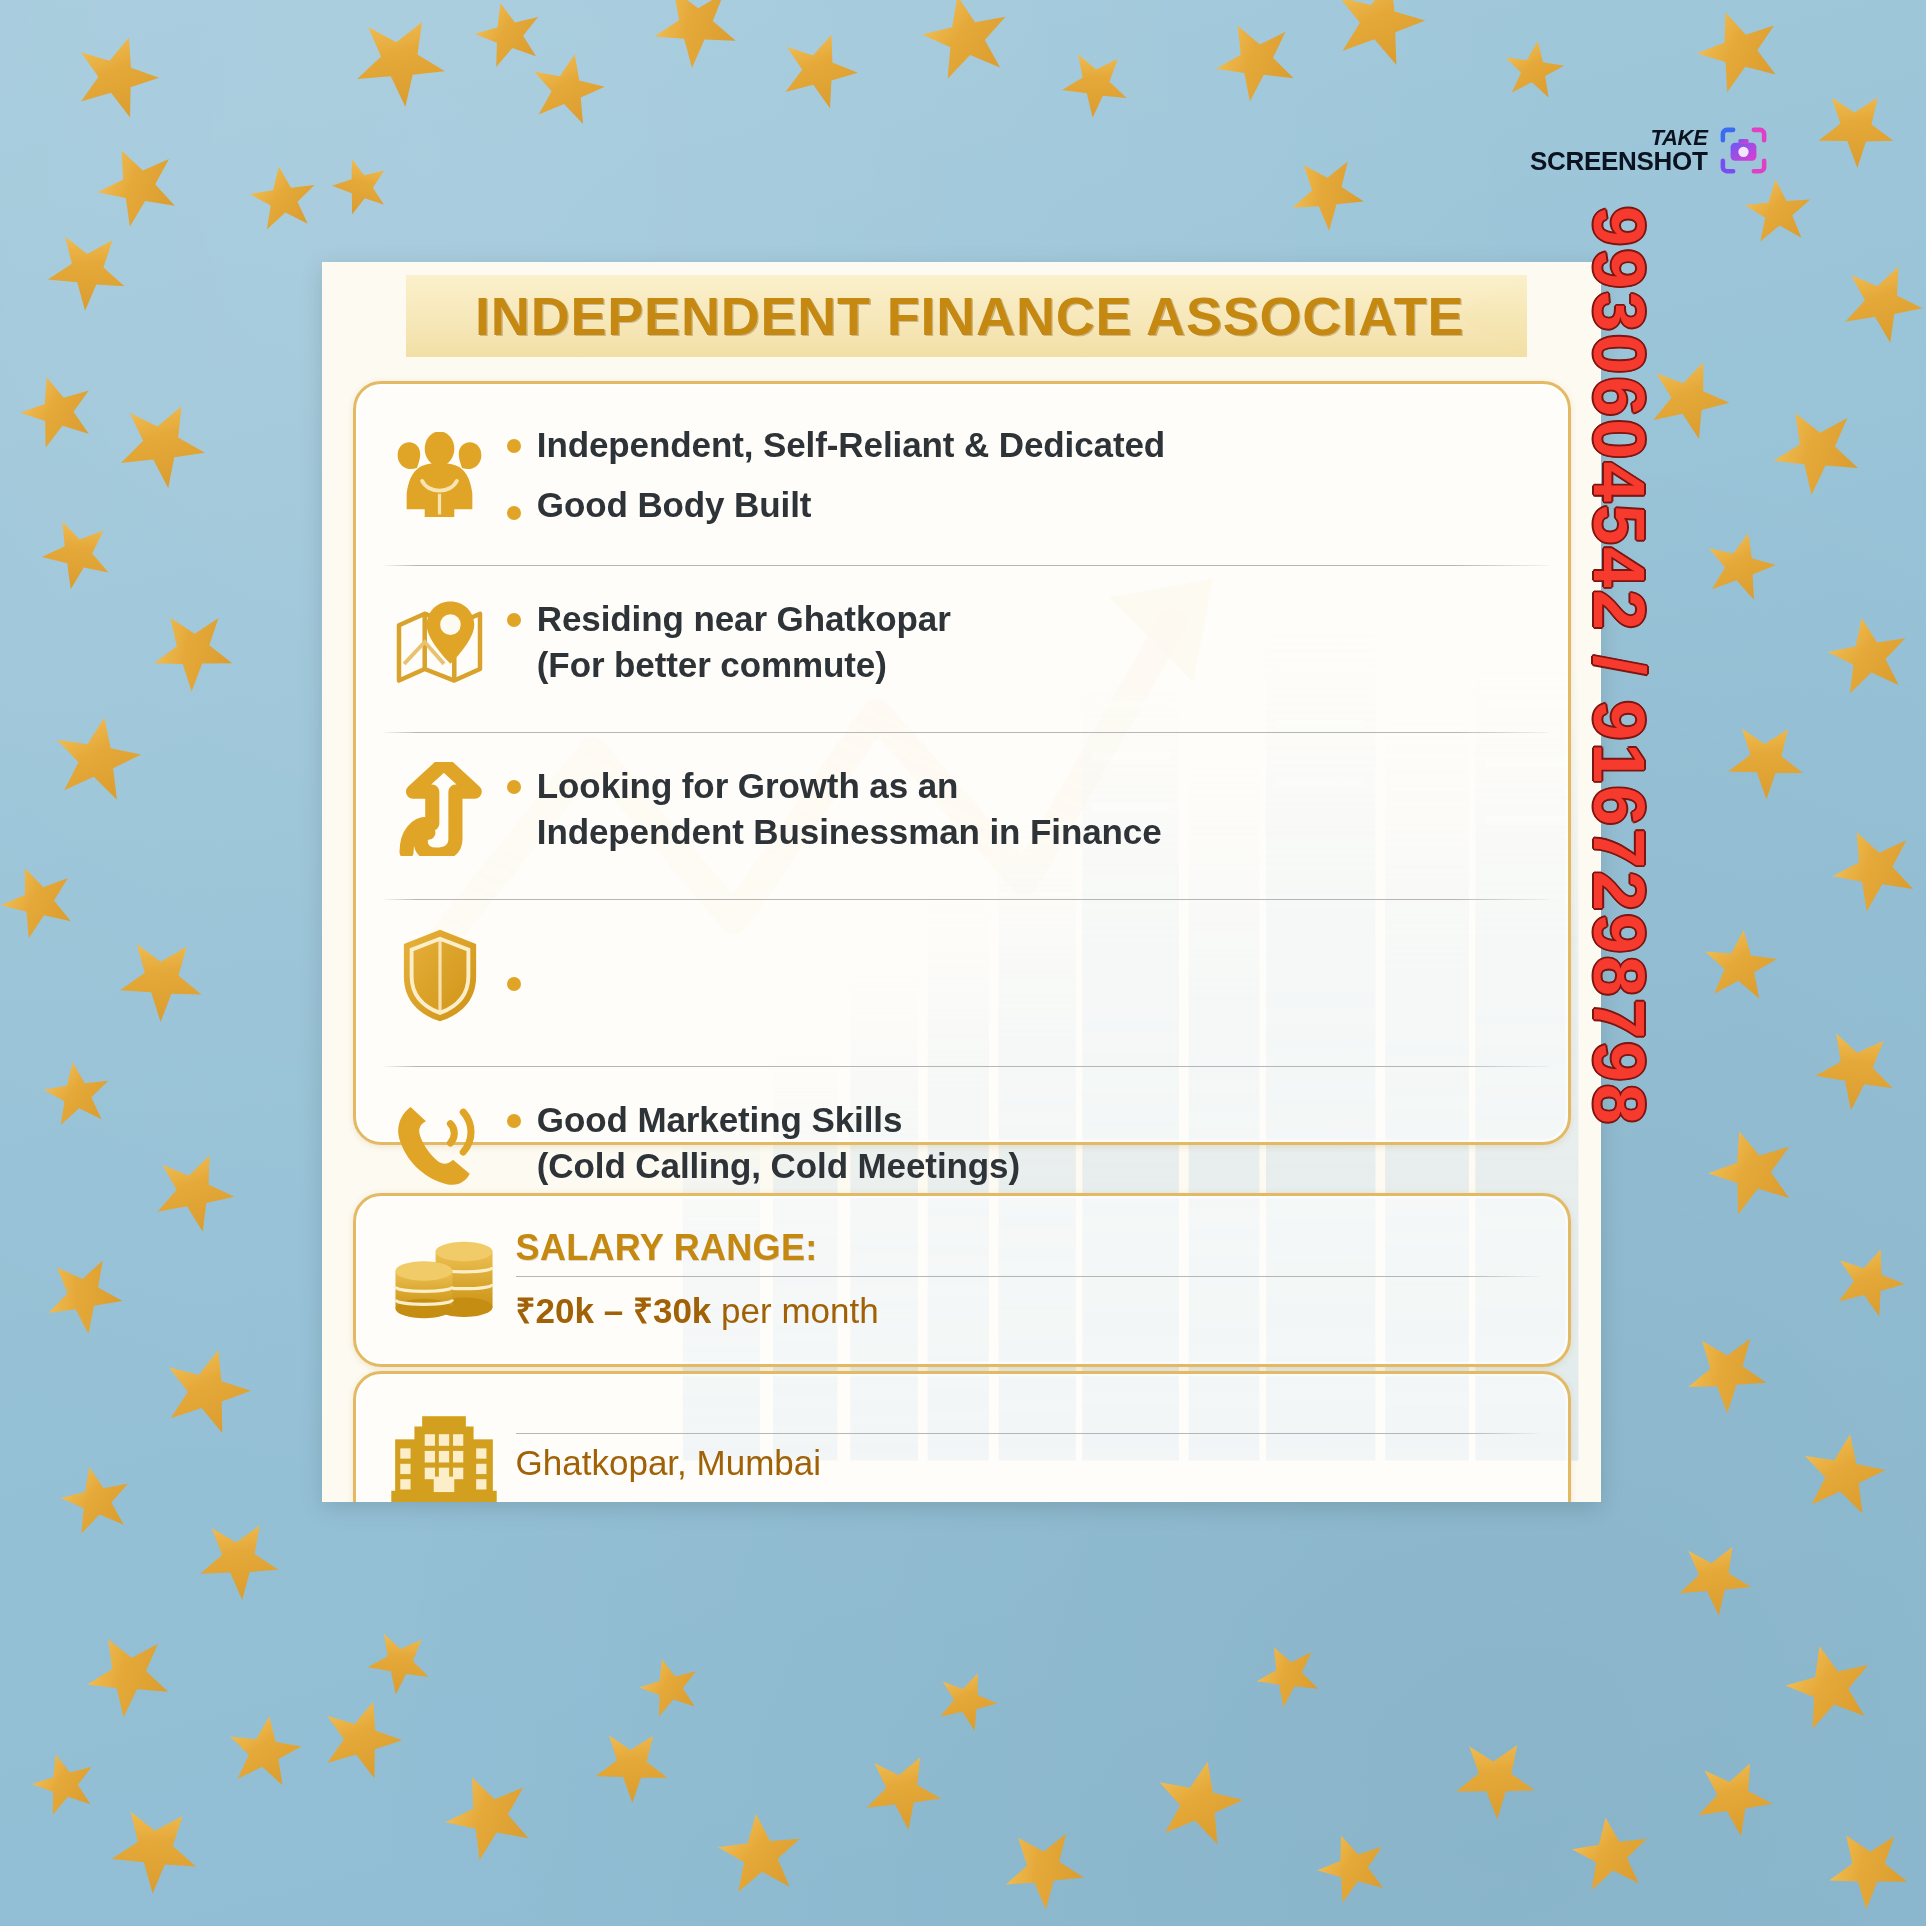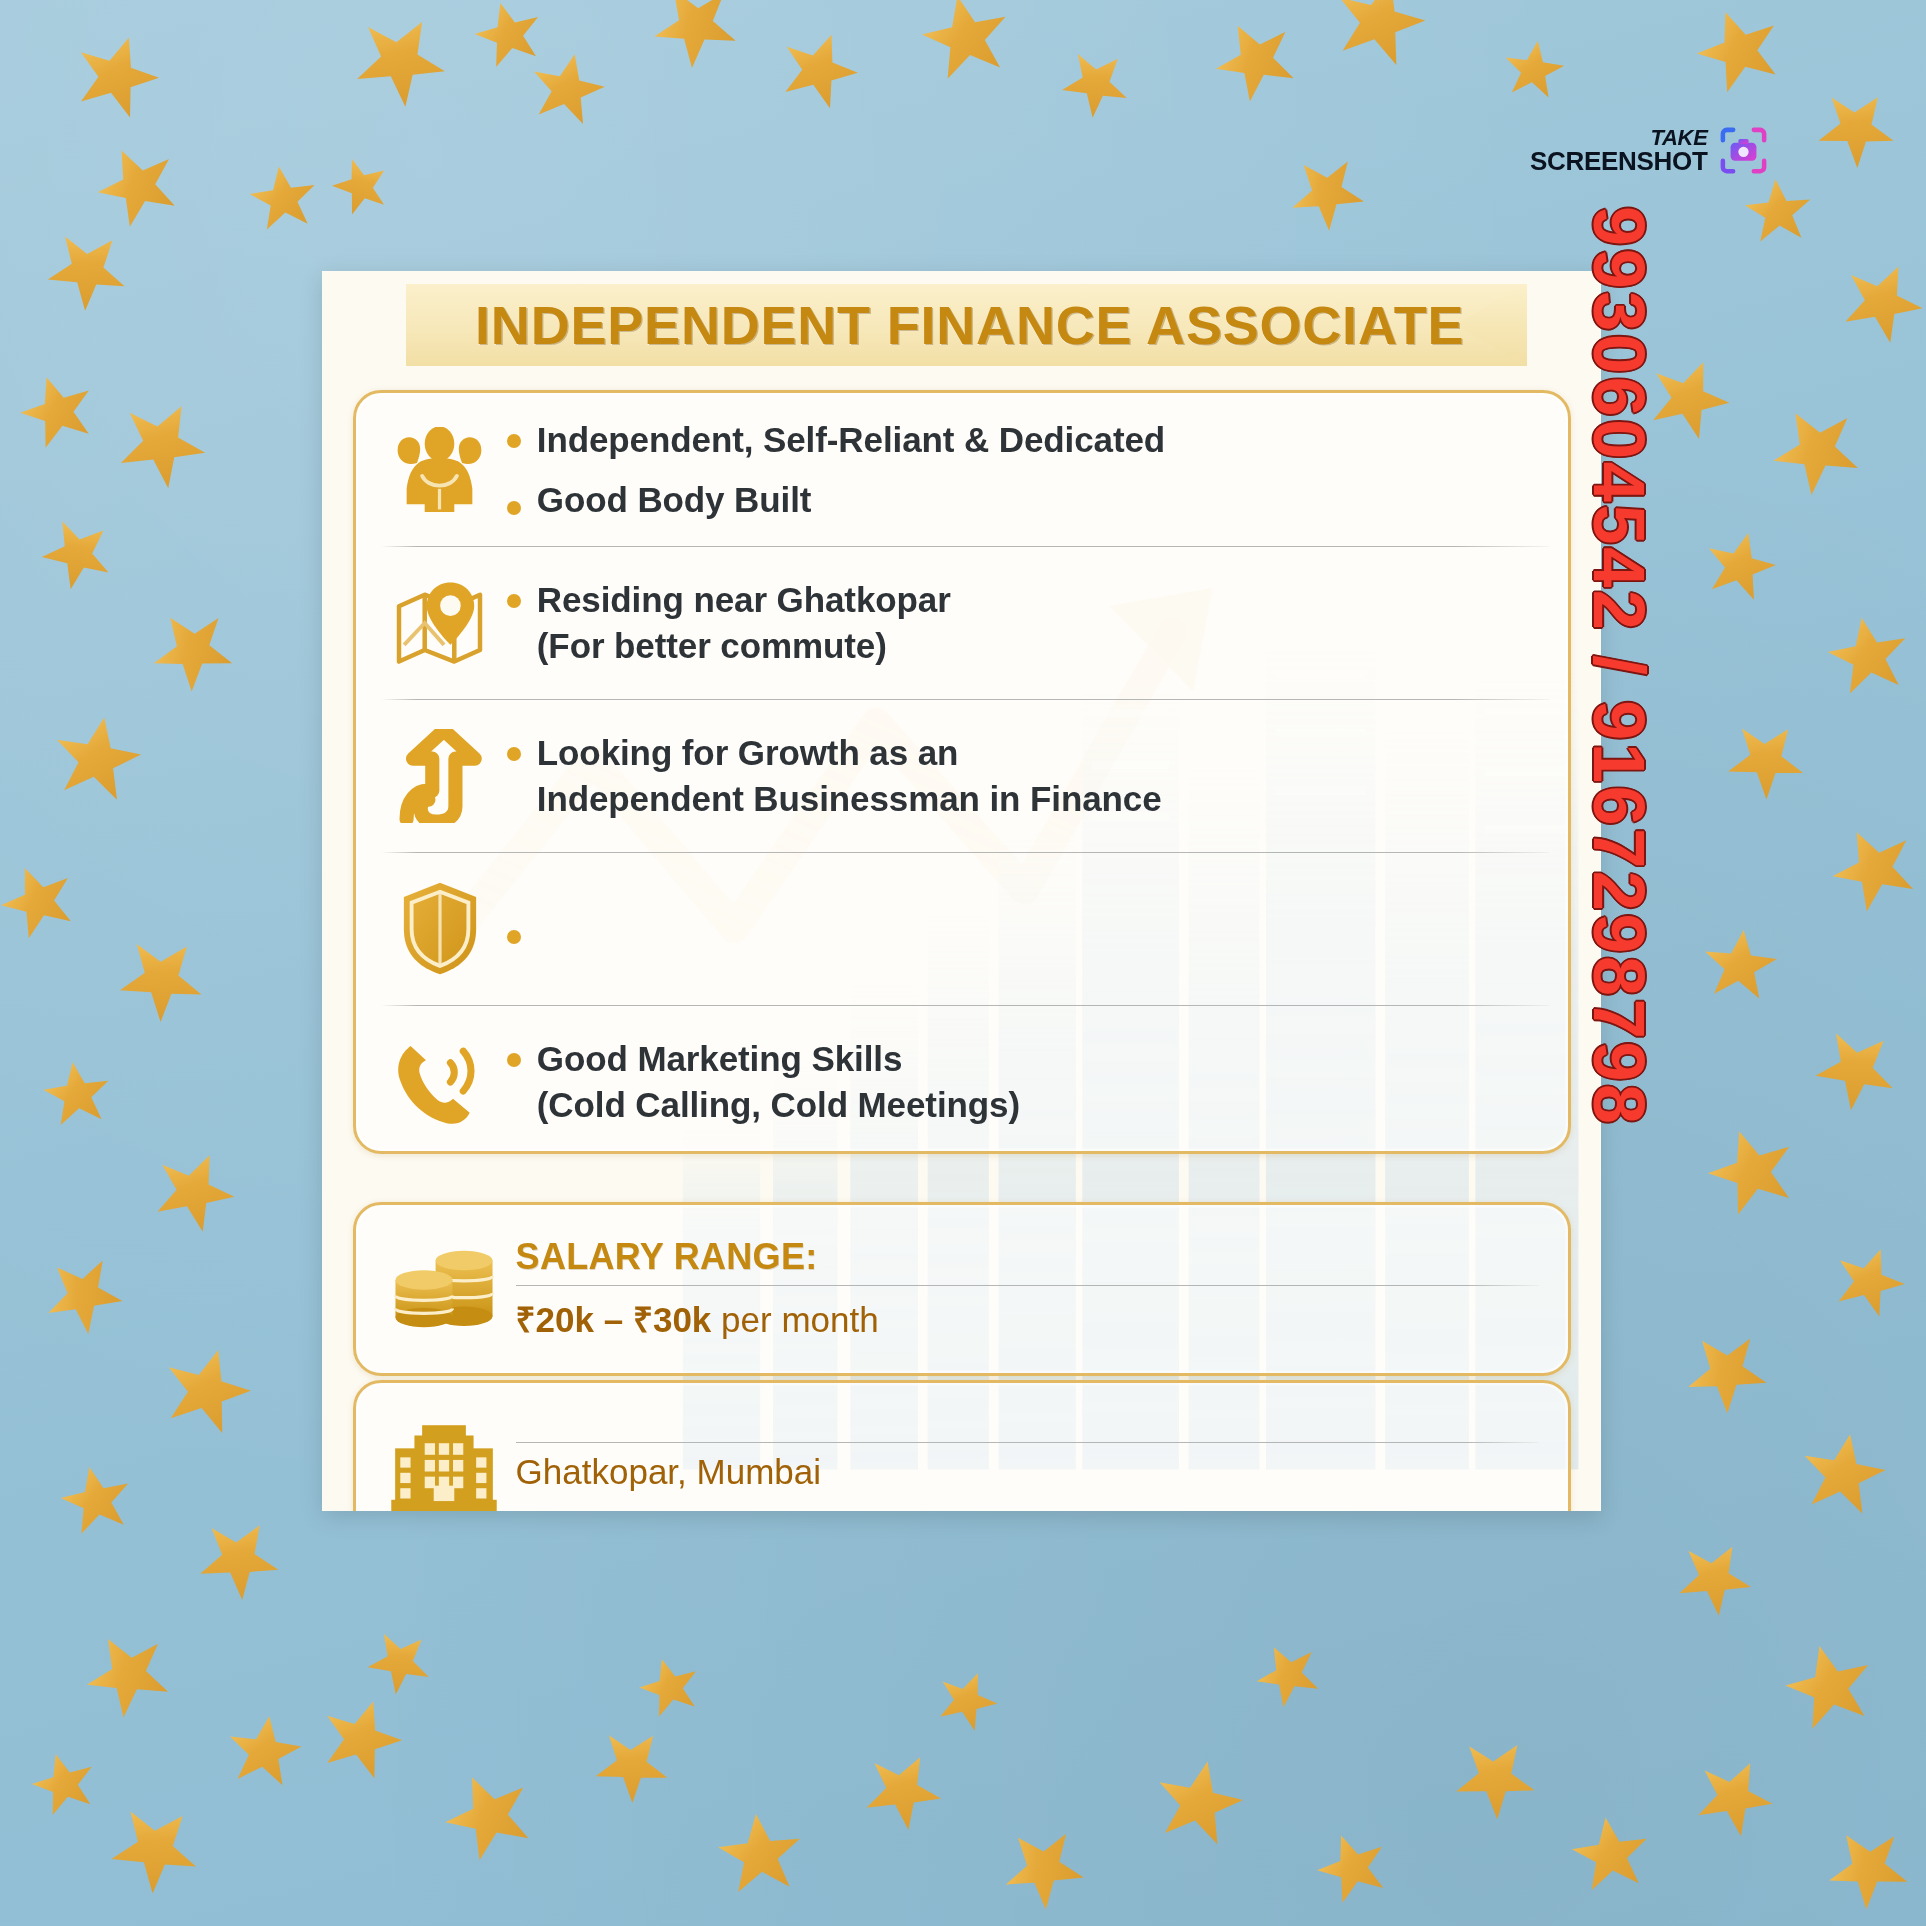--- a/index.html
+++ b/index.html
@@ -24,21 +24,21 @@
       linear-gradient(165deg, #a3cadc 0%, #96c1d6 50%, #8fbdd4 100%);
     overflow: hidden;
   }
 
   #starfield { position:absolute; inset:0; width:1926px; height:1926px; }
 
   
   #poster {
     position: absolute;
     left: 322px;
-    top: 271px;
+    top: 262px;
     width: 1279px;
     height: 1240px;
     background: #fdfaf2;
     box-shadow: 0 6.4px 22px rgba(0,0,0,0.13);
     overflow: hidden;
   }
   #poster-bg { position:absolute; inset:0; }
 
   
   #title-banner {
@@ -97,20 +97,21 @@
     background: rgba(255,255,255,0.55);
   }
 
   
   .req-row {
     position: relative;
     display: flex;
     align-items: center;
     padding: 0 22px 0 26px;
     height: 153px;
+    margin-top: 14px;
   }
   .req-row + .req-row::before {
     content: "";
     position: absolute;
     left: 24.5px; right: 19.3px; top: 0;
     height: 1.3px;
     background: linear-gradient(90deg, rgba(185,185,185,0.0) 0%, rgba(170,170,170,0.85) 3%, rgba(170,170,170,0.85) 92%, rgba(170,170,170,0.1) 100%);
   }
   .req-icon {
     flex: 0 0 115px;

